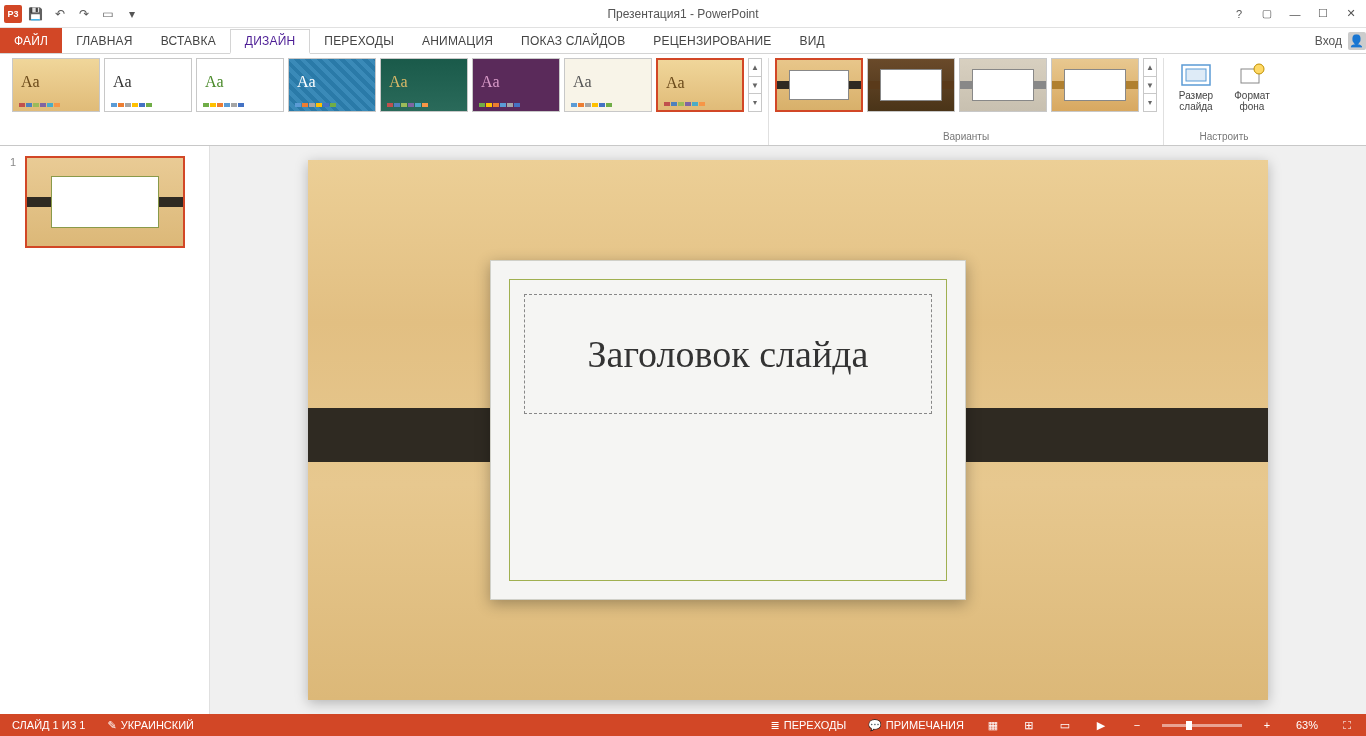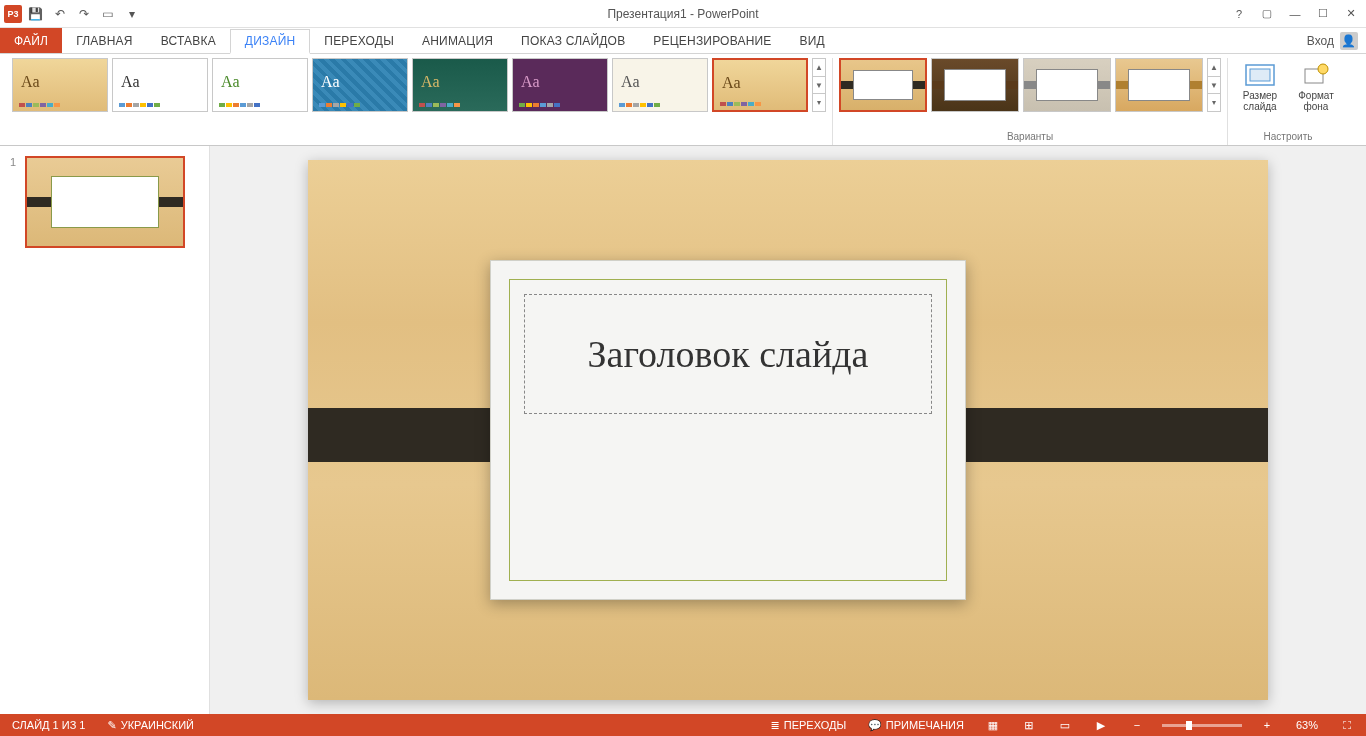--- a/index.html
+++ b/index.html
@@ -11,32 +11,32 @@
 .titlebar .app-icon { width: 18px; height: 18px; background: #d24726; color: #fff; font-size: 9px; font-weight: bold; display: flex; align-items: center; justify-content: center; border-radius: 2px; }
 .titlebar .qat-btn { width: 20px; height: 20px; display: flex; align-items: center; justify-content: center; color: #555; font-size: 12px; cursor: pointer; }
 .titlebar .title { position: absolute; left: 50%; transform: translateX(-50%); font-size: 12px; color: #555; }
 .titlebar .win-ctrls { margin-left: auto; display: flex; align-items: center; gap: 2px; padding-right: 2px; }
 .titlebar .win-btn { width: 26px; height: 20px; display: flex; align-items: center; justify-content: center; color: #555; font-size: 11px; cursor: pointer; }
 
 
 .ribbon-tabs { height: 26px; background: #fff; display: flex; align-items: stretch; border-bottom: 1px solid #d4d4d4; }
 .ribbon-tab { padding: 0 14px; font-size: 12px; display: flex; align-items: center; color: #444; cursor: pointer; text-transform: uppercase; letter-spacing: 0.2px; }
 .ribbon-tab.file { background: #d24726; color: #fff; }
-.ribbon-tab.active { color: #3b82f6; border-bottom: 2px solid #fff; position: relative; top: 1px; background: #fff; border-left: 1px solid #d4d4d4; border-right: 1px solid #d4d4d4; border-top: 1px solid #d4d4d4; }
-.ribbon-tabs .signin { margin-left: auto; display: flex; align-items: center; gap: 6px; padding-right: 8px; font-size: 12px; color: #555; }
+.ribbon-tab.active { color: #4c1d95; border-bottom: 2px solid #fff; position: relative; top: 1px; background: #fff; border-left: 1px solid #d4d4d4; border-right: 1px solid #d4d4d4; border-top: 1px solid #d4d4d4; }
+.ribbon-tabs .signin { margin-left: auto; display: flex; align-items: center; gap: 6px; font-size: 12px; color: #555; }
 .signin .avatar { width: 18px; height: 18px; background: #ccc; border-radius: 2px; display:flex;align-items:center;justify-content:center;color:#888;font-size:12px;}
 
 
 .ribbon { height: 92px; background: #fff; border-bottom: 1px solid #c8c8c8; display: flex; padding: 4px 6px 0 6px; }
 .ribbon-group { display: flex; flex-direction: column; height: 100%; border-right: 1px solid #e0e0e0; padding: 0 6px; }
 .ribbon-group:last-child { border-right: none; }
 .ribbon-group .group-body { flex: 1; display: flex; align-items: flex-start; gap: 4px; }
 .ribbon-group .group-label { font-size: 10px; color: #777; text-align: center; padding-bottom: 3px; }
 
-.theme-thumb { width: 96px; height: 54px; border: 1px solid #c8c8c8; background: #f4f4f4; cursor: pointer; position: relative; overflow: hidden; }
+.theme-thumb { width: 88px; height: 54px; border: 1px solid #c8c8c8; background: #f4f4f4; cursor: pointer; position: relative; overflow: hidden; }
 .theme-thumb.selected { border: 2px solid #d24726; }
 .theme-thumb .aa { position: absolute; left: 8px; top: 14px; font-size: 16px; font-family: Georgia, serif; }
 .theme-thumb .swatches { position: absolute; bottom: 4px; left: 6px; display: flex; gap: 1px; }
 .theme-thumb .swatches span { width: 6px; height: 4px; }
 
 .variant-thumb { width: 88px; height: 54px; border: 1px solid #c8c8c8; cursor: pointer; background: linear-gradient(#e8c68a,#d8b06a); position: relative; overflow:hidden;}
 .variant-thumb.selected { border: 2px solid #d24726; }
 .variant-thumb .inner { position:absolute; left:12px; right:12px; top:10px; bottom:10px; background:#fff; border:1px solid #888;}
 .variant-thumb .band { position:absolute; left:0; right:0; top:50%; height:8px; transform:translateY(-50%);}
 

